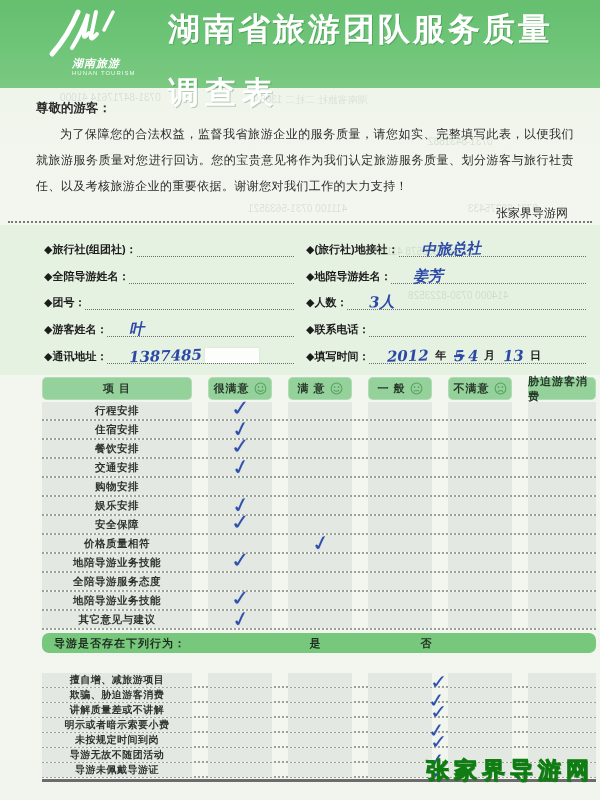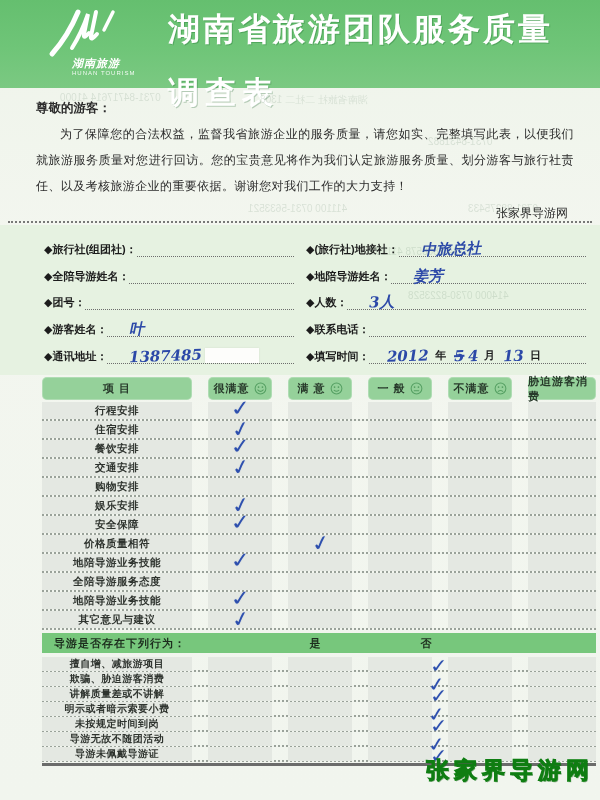--- a/index.html
+++ b/index.html
@@ -57,22 +57,22 @@
   .chip .face { display:flex; opacity:.75; }
   .srow { height:19px; border-bottom:2px dotted #9aa29a; position:relative; }
   .cell { background:#e4e8e2; height:100%; }
   .cell.lab { display:flex; align-items:center; justify-content:center;
               font-size:10.5px; color:#2f342f; font-weight:bold; letter-spacing:.5px; }
   .rate { display:flex; align-items:center; justify-content:center; }
   .check { font-family:"DejaVu Sans",sans-serif; color:#2d4fae; font-size:20px; font-weight:bold;
            line-height:0; position:relative; top:-3px; transform:rotate(-8deg) scaleX(1.2);
            text-shadow:0 0 1px rgba(45,79,174,.4); z-index:2; }
   .srow:nth-child(even) .check { transform:rotate(-14deg) scaleX(1.1) translateY(2px); }
-  .bhead { height:20px; background:#77c77c; margin:3px 0 4px; align-items:center;
-           font-size:11px; font-weight:bold; color:#1d2e1e; }
+  .bhead { height:20px; background:#77c77c; margin:3px 0 20px; align-items:center;
+           font-size:11px; font-weight:bold; color:#1d2e1e;border-radius:7px; }
   .bhead .blab { padding-left:12px; letter-spacing:1px; }
   .bhead .yes { grid-column:2/4; text-align:center; transform:translateX(35px); }
   .bhead .no  { grid-column:4/6; text-align:center; transform:translateX(-14px); }
   .brow { height:15px; border-bottom:2px dotted #9aa29a; }
   .brow .cell.lab { font-size:10px; }
   .brow .check { font-size:18px; transform:rotate(-10deg) scaleX(1.15) translateX(-38px); top:-2px; }
   .brow:nth-child(odd) .check { transform:rotate(-4deg) scaleX(1.2) translateX(-34px) translateY(1px); }
   .tbl-bottom { border-bottom:3px solid #4a4a4a; margin-top:1px; opacity:.8; }
 
   

